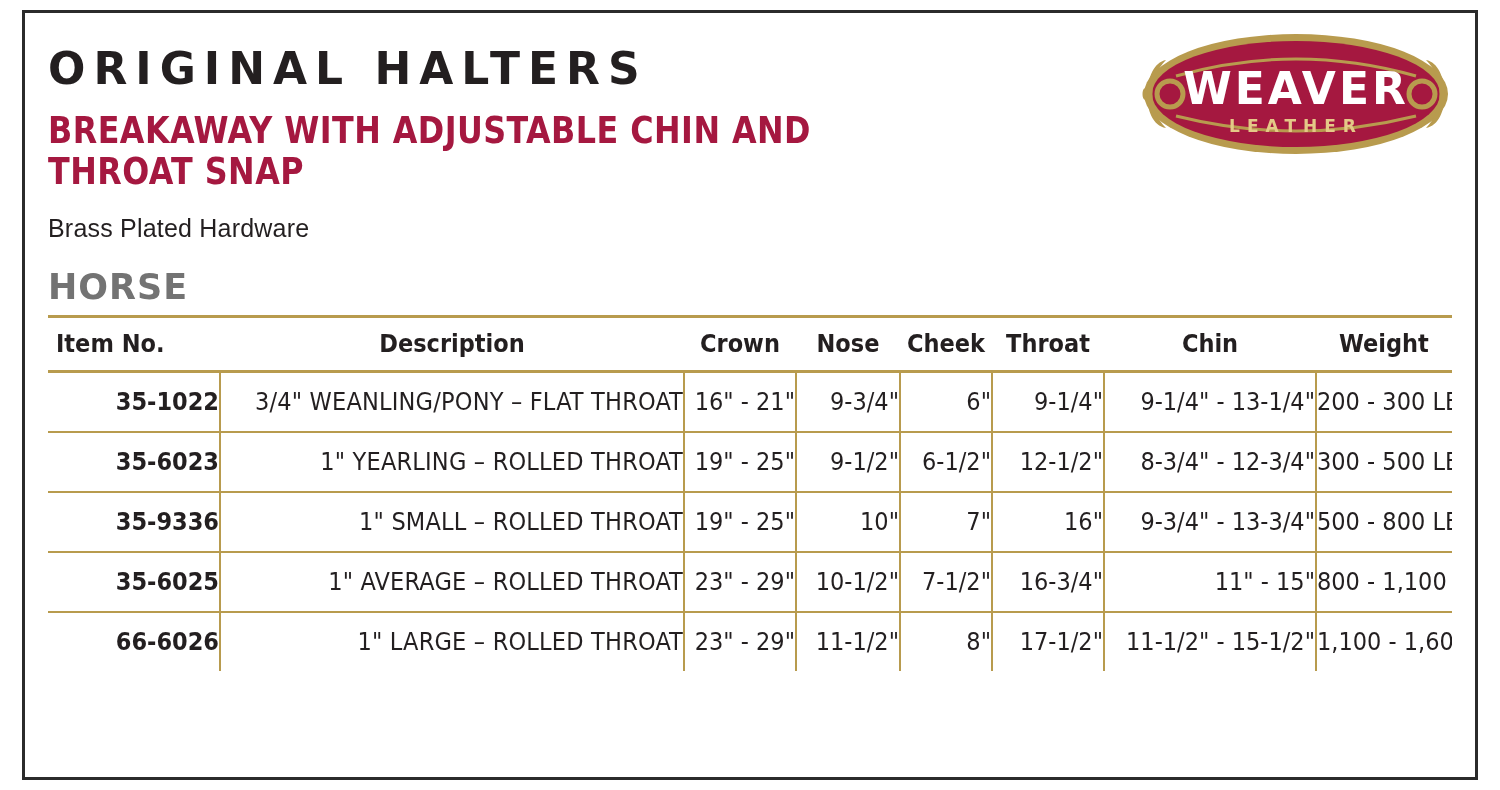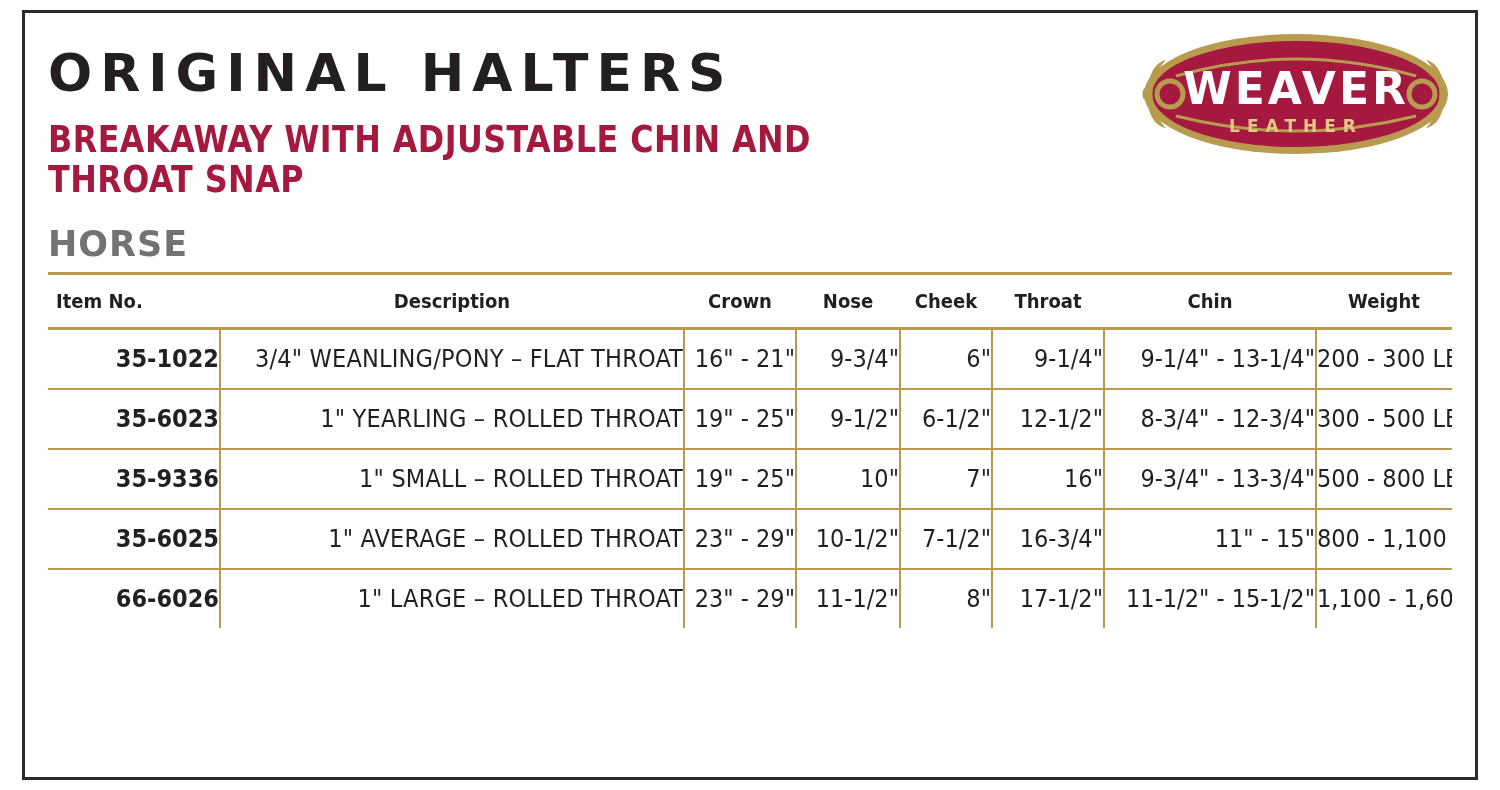--- a/index.html
+++ b/index.html
@@ -33,21 +33,21 @@
     position: absolute;
     left: 48px;
     top: 46px;
     width: 1404px;
   }
 
   
   .title {
     font-family: "DejaVu Sans", sans-serif;
     font-weight: bold;
-    font-size: 52px;
+    font-size: 44px;
     letter-spacing: 8px;
     color: #231f20;
     line-height: 1.05;
     margin: 0;
     white-space: nowrap;
   }
   .subtitle {
     font-family: "DejaVu Sans Condensed", "DejaVu Sans", sans-serif;
     font-weight: bold;
     font-size: 38px;
@@ -92,21 +92,21 @@
     table-layout: fixed;
     margin-top: 6px;
   }
   table.spec th, table.spec td {
     font-family: "DejaVu Sans Condensed", "DejaVu Sans", sans-serif;
     padding: 0;
     vertical-align: middle;
   }
   table.spec thead th {
     font-weight: bold;
-    font-size: 20px;
+    font-size: 25px;
     color: #231f20;
     text-align: center;
     height: 52px;
     border-top: 3px solid #b89b4e;
     border-bottom: 3px solid #b89b4e;
   }
   table.spec thead th.item { text-align: left; padding-left: 8px; }
 
   table.spec tbody td {
     height: 58px;
@@ -169,20 +169,21 @@
       <text x="160" y="84" text-anchor="middle" font-family="DejaVu Sans, sans-serif" font-size="44" font-weight="bold" letter-spacing="3" fill="#ffffff">WEAVER</text>
       <text x="160" y="112" text-anchor="middle" font-family="DejaVu Sans, sans-serif" font-size="17" font-weight="bold" letter-spacing="7" fill="#e4c987">LEATHER</text>
     </svg>
   </div>
 
   <div class="content">
     <h1 class="title">ORIGINAL HALTERS</h1>
 
     <h2 class="subtitle">BREAKAWAY WITH ADJUSTABLE CHIN AND THROAT SNAP</h2>
 
+    <p class="hardware">Brass Plated Hardware</p>
 
     <h3 class="section-title">HORSE</h3>
 
     <table class="spec">
       <colgroup>
         <col class="c-item">
           <col class="c-desc">
           <col class="c-crown">
           <col class="c-nose">
         <col class="c-cheek">

